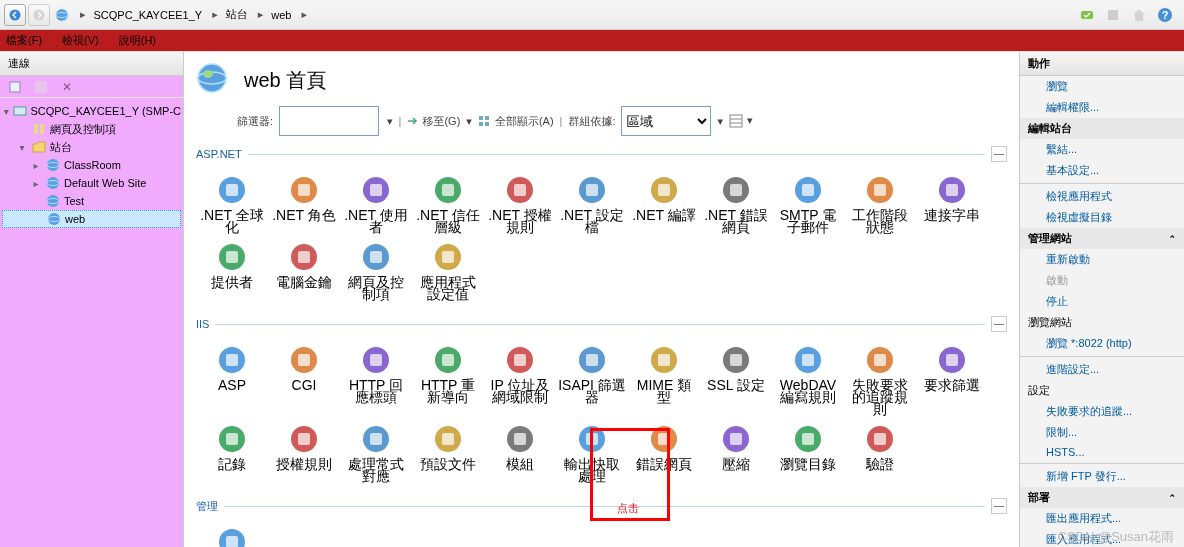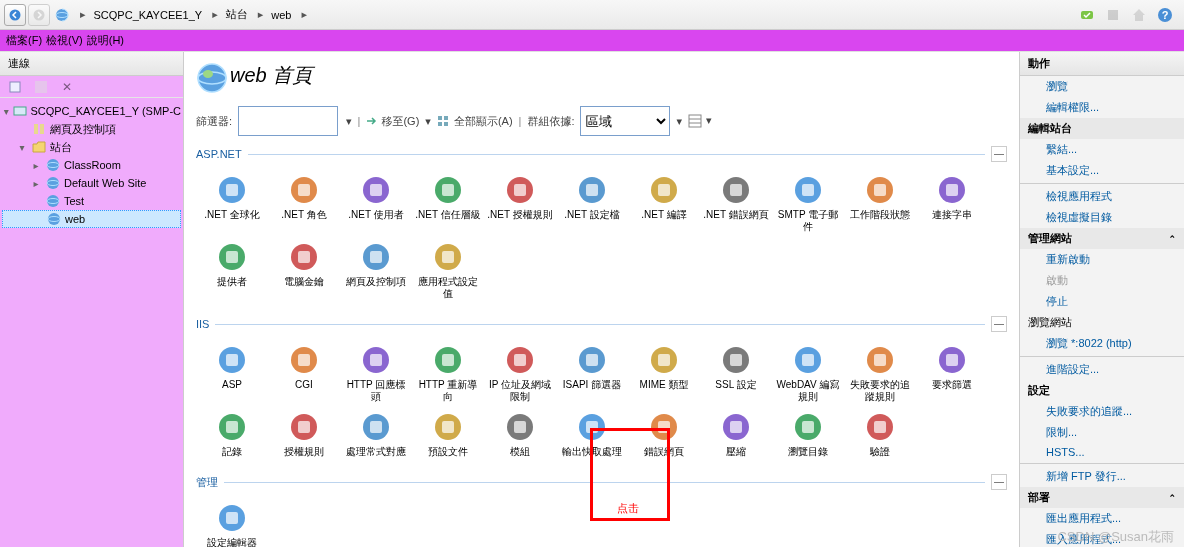--- a/index.html
+++ b/index.html
@@ -5,43 +5,43 @@
 * { box-sizing: border-box; margin: 0; padding: 0; font-family: "Microsoft JhengHei", "Segoe UI", sans-serif; }
 body { font-size: 11px; background: #fff; }
 .toolbar { height: 30px; background: linear-gradient(#f7f7f7,#eaeaea); border-bottom: 1px solid #ccc; display: flex; align-items: center; padding: 0 4px; }
 .tb-left { display: flex; align-items: center; flex: 1; gap: 2px; }
 .nav-btn { width: 22px; height: 22px; border: 1px solid #aaa; border-radius: 3px; display: flex; align-items: center; justify-content: center; background: linear-gradient(#fff,#e8e8e8); cursor: pointer; }
 .crumb-icon { width: 16px; height: 16px; display: inline-flex; align-items: center; justify-content: center; margin: 0 2px; }
 .crumb-txt { padding: 0 2px; height: 22px; display: inline-flex; align-items: center; cursor: pointer; }
 .crumb-arr { padding: 0 4px 0 6px; color: #555; height: 22px; display: inline-flex; align-items: center; cursor: pointer;}
 .tb-right { display: flex; gap: 4px; padding-right: 4px; }
 .tb-icon { width: 22px; height: 22px; display: flex; align-items: center; justify-content: center; border-radius: 3px; cursor: pointer; }
-.menubar { height: 22px; display: flex; align-items: center; padding: 0 6px; gap: 4px; background: #d946ef; border-bottom: 1px solid #e0e0e0; }
+.menubar { height: 22px; display: flex; align-items: center; padding: 0 6px; gap: 20px; background: #b91c1c; border-bottom: 1px solid #e0e0e0; }
 .menuitem { cursor: pointer; }
 .main { display: flex; height: calc(100vh - 52px); min-height: 495px; }
 .leftpane { width: 184px; border-right: 1px solid #ccc; background: #f0abfc; overflow: auto; }
 .pane-hdr { background: linear-gradient(#f5f5f5,#e5e5e5); border-bottom: 1px solid #ccc; padding: 4px 8px; font-size: 11px; }
 .tree { padding: 4px 2px; }
 .trow { display: flex; align-items: center; height: 18px; cursor: pointer; white-space: nowrap; }
 .twister { width: 12px; text-align: center; color: #666; font-size: 10px; }
 .ticon { width: 16px; height: 16px; margin: 0 3px; display: inline-flex; align-items: center; justify-content: center; font-size: 12px; }
 .selected { background: #cce8ff; border: 1px dotted #3399ff; }
 .center { flex: 1; overflow: auto; padding: 6px 12px; }
-.page-title { display: flex; align-items: flex-start; gap: 2px; padding: 4px 0 10px 0; font-style: italic; }
+.page-title { display: flex; align-items: flex-end; gap: 16px; padding: 4px 0 10px 0; }
 .big-icon { width: 32px; height: 32px; }
 .page-title h1 { font-size: 20px; font-weight: normal; }
-.filterbar { display: flex; align-items: center; gap: 6px; padding: 2px 0 8px 0; color: #444; }
+.filterbar { display: flex; align-items: center; gap: 6px; padding: 2px 0 8px 0; color: #444; margin-left: 41px; }
 .combo { border: 1px solid #7a9fcc; height: 30px; background: #fff; }
 .group-hdr { color: #1a5fa1; display: flex; align-items: center; padding: 2px 0; }
 .group-hdr .line { flex: 1; height: 1px; background: #bcd4ee; margin-left: 6px; }
 .group-hdr .toggle { width: 16px; height: 16px; border: 1px solid #ccc; margin-left: 6px; text-align: center; line-height: 13px; color: #555; cursor: pointer; font-size: 10px;}
 .icons { display: flex; flex-wrap: wrap; padding: 6px 0 10px 0; }
 .feat { width: 72px; display: flex; flex-direction: column; align-items: center; text-align: center; padding: 4px 2px; cursor: pointer; }
 .feat-img { width: 32px; height: 32px; margin-bottom: 3px; display: flex; align-items: center; justify-content: center; }
-.feat-lbl { font-size: 10px; line-height: 12px; }
+.feat-lbl { font-size: 14px; line-height: 12px; }
 .highlight-box { position: absolute; border: 3px solid red; pointer-events: none; }
 .highlight-txt { position: absolute; color: red; font-size: 11px; pointer-events: none; }
 .rightpane { width: 165px; border-left: 1px solid #ccc; background: #f3f3f3; overflow: auto; }
 .act-hdr { background: linear-gradient(#f5f5f5,#e5e5e5); border-bottom: 1px solid #ccc; padding: 4px 8px; font-weight: bold; }
 .act-sechdr { background: #e8e8e8; padding: 3px 8px; font-weight: bold; display: flex; justify-content: space-between; align-items: center; }
 .act-item { padding: 3px 8px 3px 26px; color: #005aa0; cursor: pointer; position: relative; }
 .act-item::before { content:''; position:absolute; left:6px; top:3px; width:14px; height:14px; }
 .act-item.disabled { color: #999; }
 .act-sep { height: 1px; background: #ccc; margin: 2px 0; }
 .watermark { position: fixed; right: 10px; bottom: 1px; color: #bbb; font-size: 13px; pointer-events: none; }
@@ -624,21 +624,21 @@
         <span>管理網站</span>
         <span style="font-size:9px">⌃</span>
       </div>
     <div class="act-item">重新啟動</div>
     <div class="act-item disabled">啟動</div>
     <div class="act-item">停止</div>
     <div class="act-sechdr" style="font-weight:normal;background:transparent">瀏覽網站</div>
     <div class="act-item">瀏覽 *:8022 (http)</div>
     <div class="act-sep"></div>
     <div class="act-item">進階設定...</div>
-    <div class="act-sechdr" style="font-weight:bold;background:transparent">設定</div>
+    <div class="act-sechdr" style="font-weight:normal;background:transparent">設定</div>
     <div class="act-item">失敗要求的追蹤...</div>
     <div class="act-item">限制...</div>
     <div class="act-item">HSTS...</div>
     <div class="act-sep"></div>
     <div class="act-item">新增 FTP 發行...</div>
     <div class="act-sechdr">
         <span>部署</span>
         <span style="font-size:9px">⌃</span>
       </div>
     <div class="act-item">匯出應用程式...</div>

